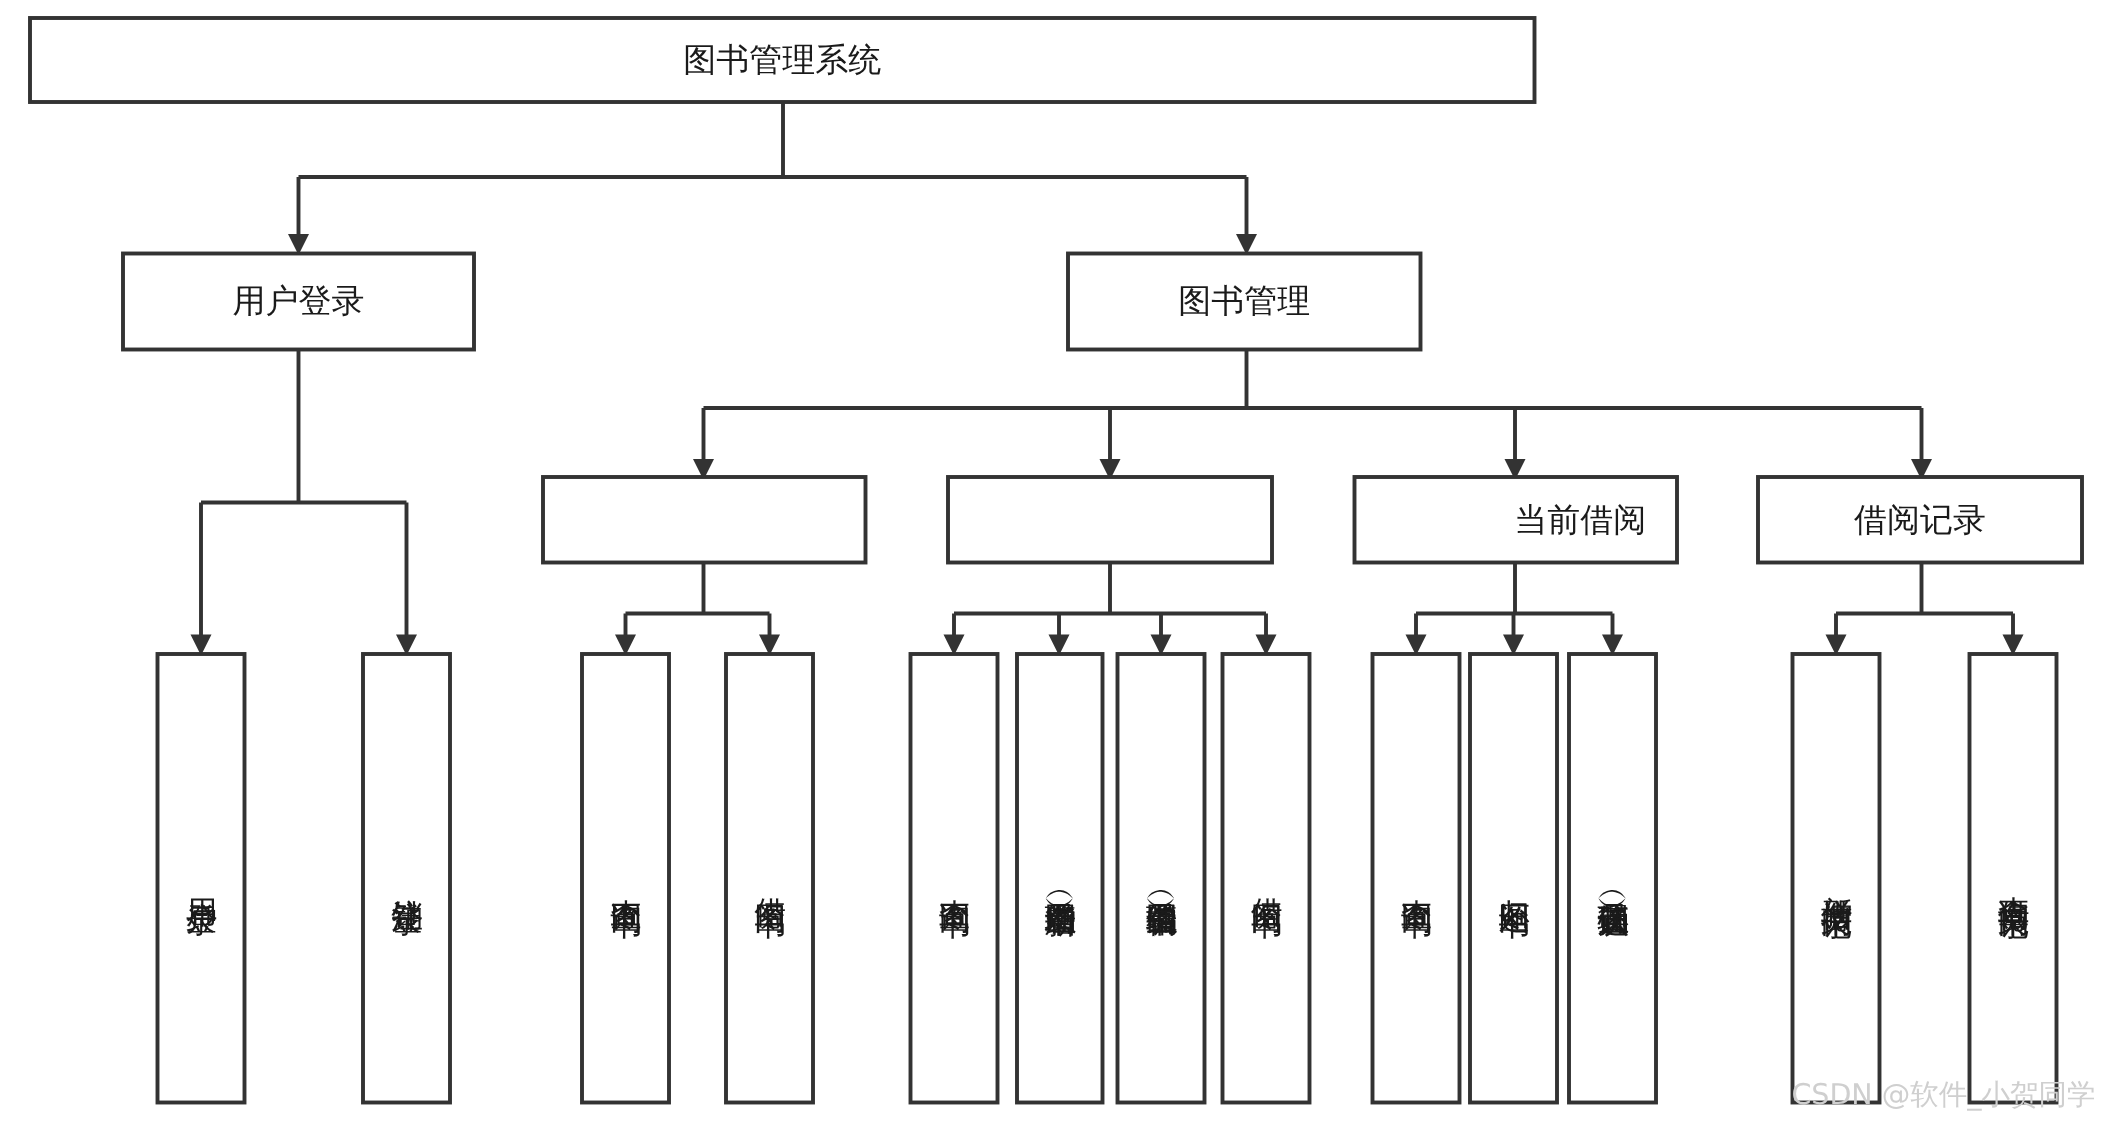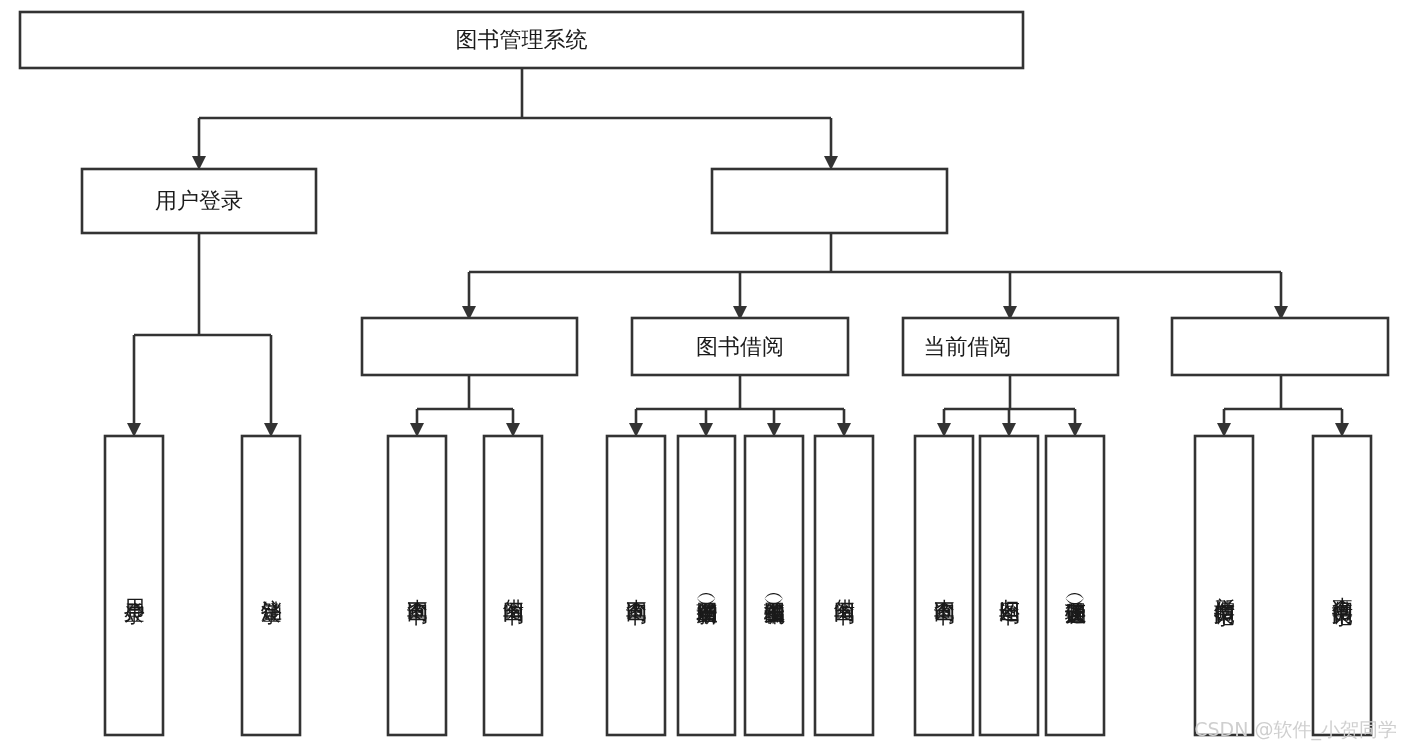--- a/index.html
+++ b/index.html
@@ -144,23 +144,24 @@
       <rect class="node-box" x="980" y="436" width="58" height="299"></rect>
       <rect class="node-box" x="1046" y="436" width="58" height="299"></rect>
       <rect class="node-box" x="1195" y="436" width="58" height="299"></rect>
       <rect class="node-box" x="1313" y="436" width="58" height="299"></rect>
     </g>
   </svg>
 
   <div class="htext" style="left:20px;top:12px;width:1003px;height:56px;font-family:Liberation Serif, serif;">图书管理系统</div>
 
   <div class="htext" style="left:82px;top:169px;width:234px;height:64px;">用户登录</div>
+  <div class="htext" style="left:712px;top:169px;width:235px;height:64px;">图书管理</div>
 
-  <div class="htext" style="left:632px;top:318px;width:216px;height:57px;">图书借阅</div>
-  <div class="htext" style="left:860px;top:318px;width:215px;height:57px;">当前借阅</div>
+  <div class="htext" style="left:946px;top:318px;width:215px;height:57px;">当前借阅</div>
+  <div class="htext" style="left:1172px;top:318px;width:216px;height:57px;">借阅记录</div>
 
   <div class="vtext" style="left:105px;top:436px;width:58px;height:299px;">用户登录</div>
   <div class="vtext" style="left:242px;top:436px;width:58px;height:299px;">注销登录</div>
   <div class="vtext" style="left:388px;top:436px;width:58px;height:299px;">查询图书</div>
   <div class="vtext" style="left:484px;top:436px;width:58px;height:299px;">借阅图书</div>
   <div class="vtext" style="left:607px;top:436px;width:58px;height:299px;">查询图书</div>
   <div class="vtext" style="left:678px;top:436px;width:57px;height:299px;letter-spacing:0px;">新增图书（管理员）</div>
   <div class="vtext" style="left:745px;top:436px;width:58px;height:299px;letter-spacing:0px;">编辑图书（管理员）</div>
   <div class="vtext" style="left:815px;top:436px;width:58px;height:299px;">借阅图书</div>
   <div class="vtext" style="left:915px;top:436px;width:58px;height:299px;">查询图书</div>

